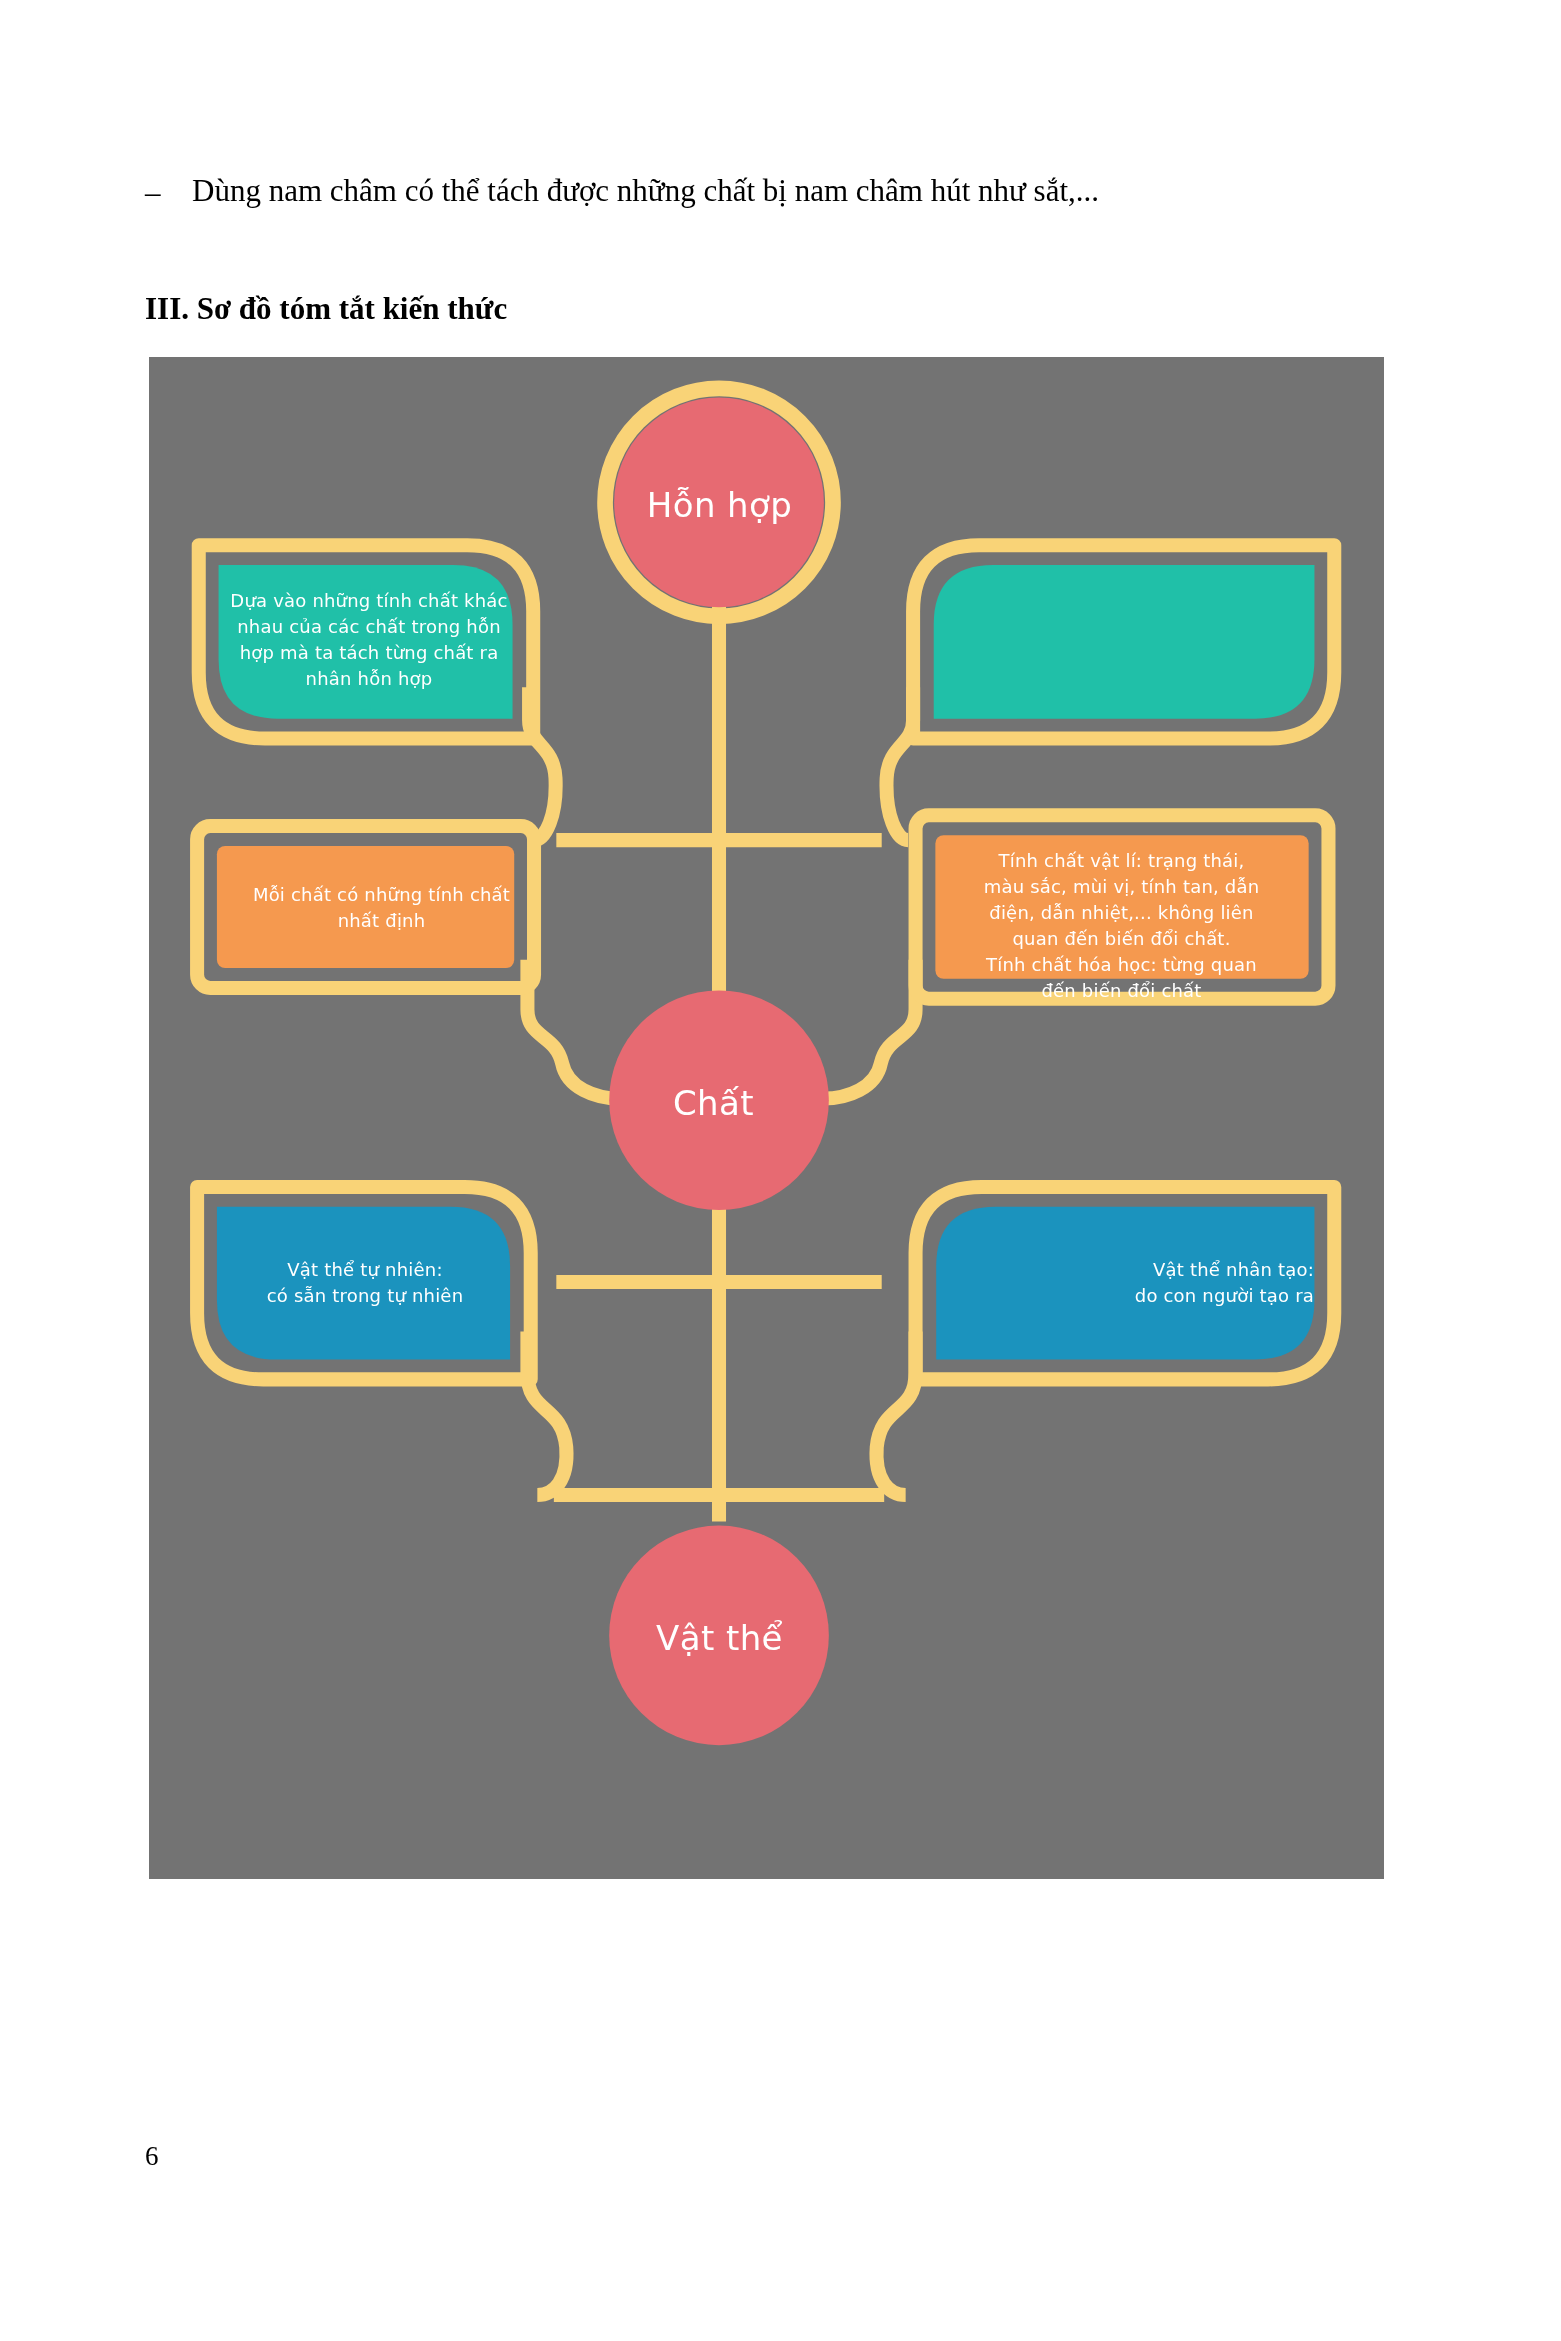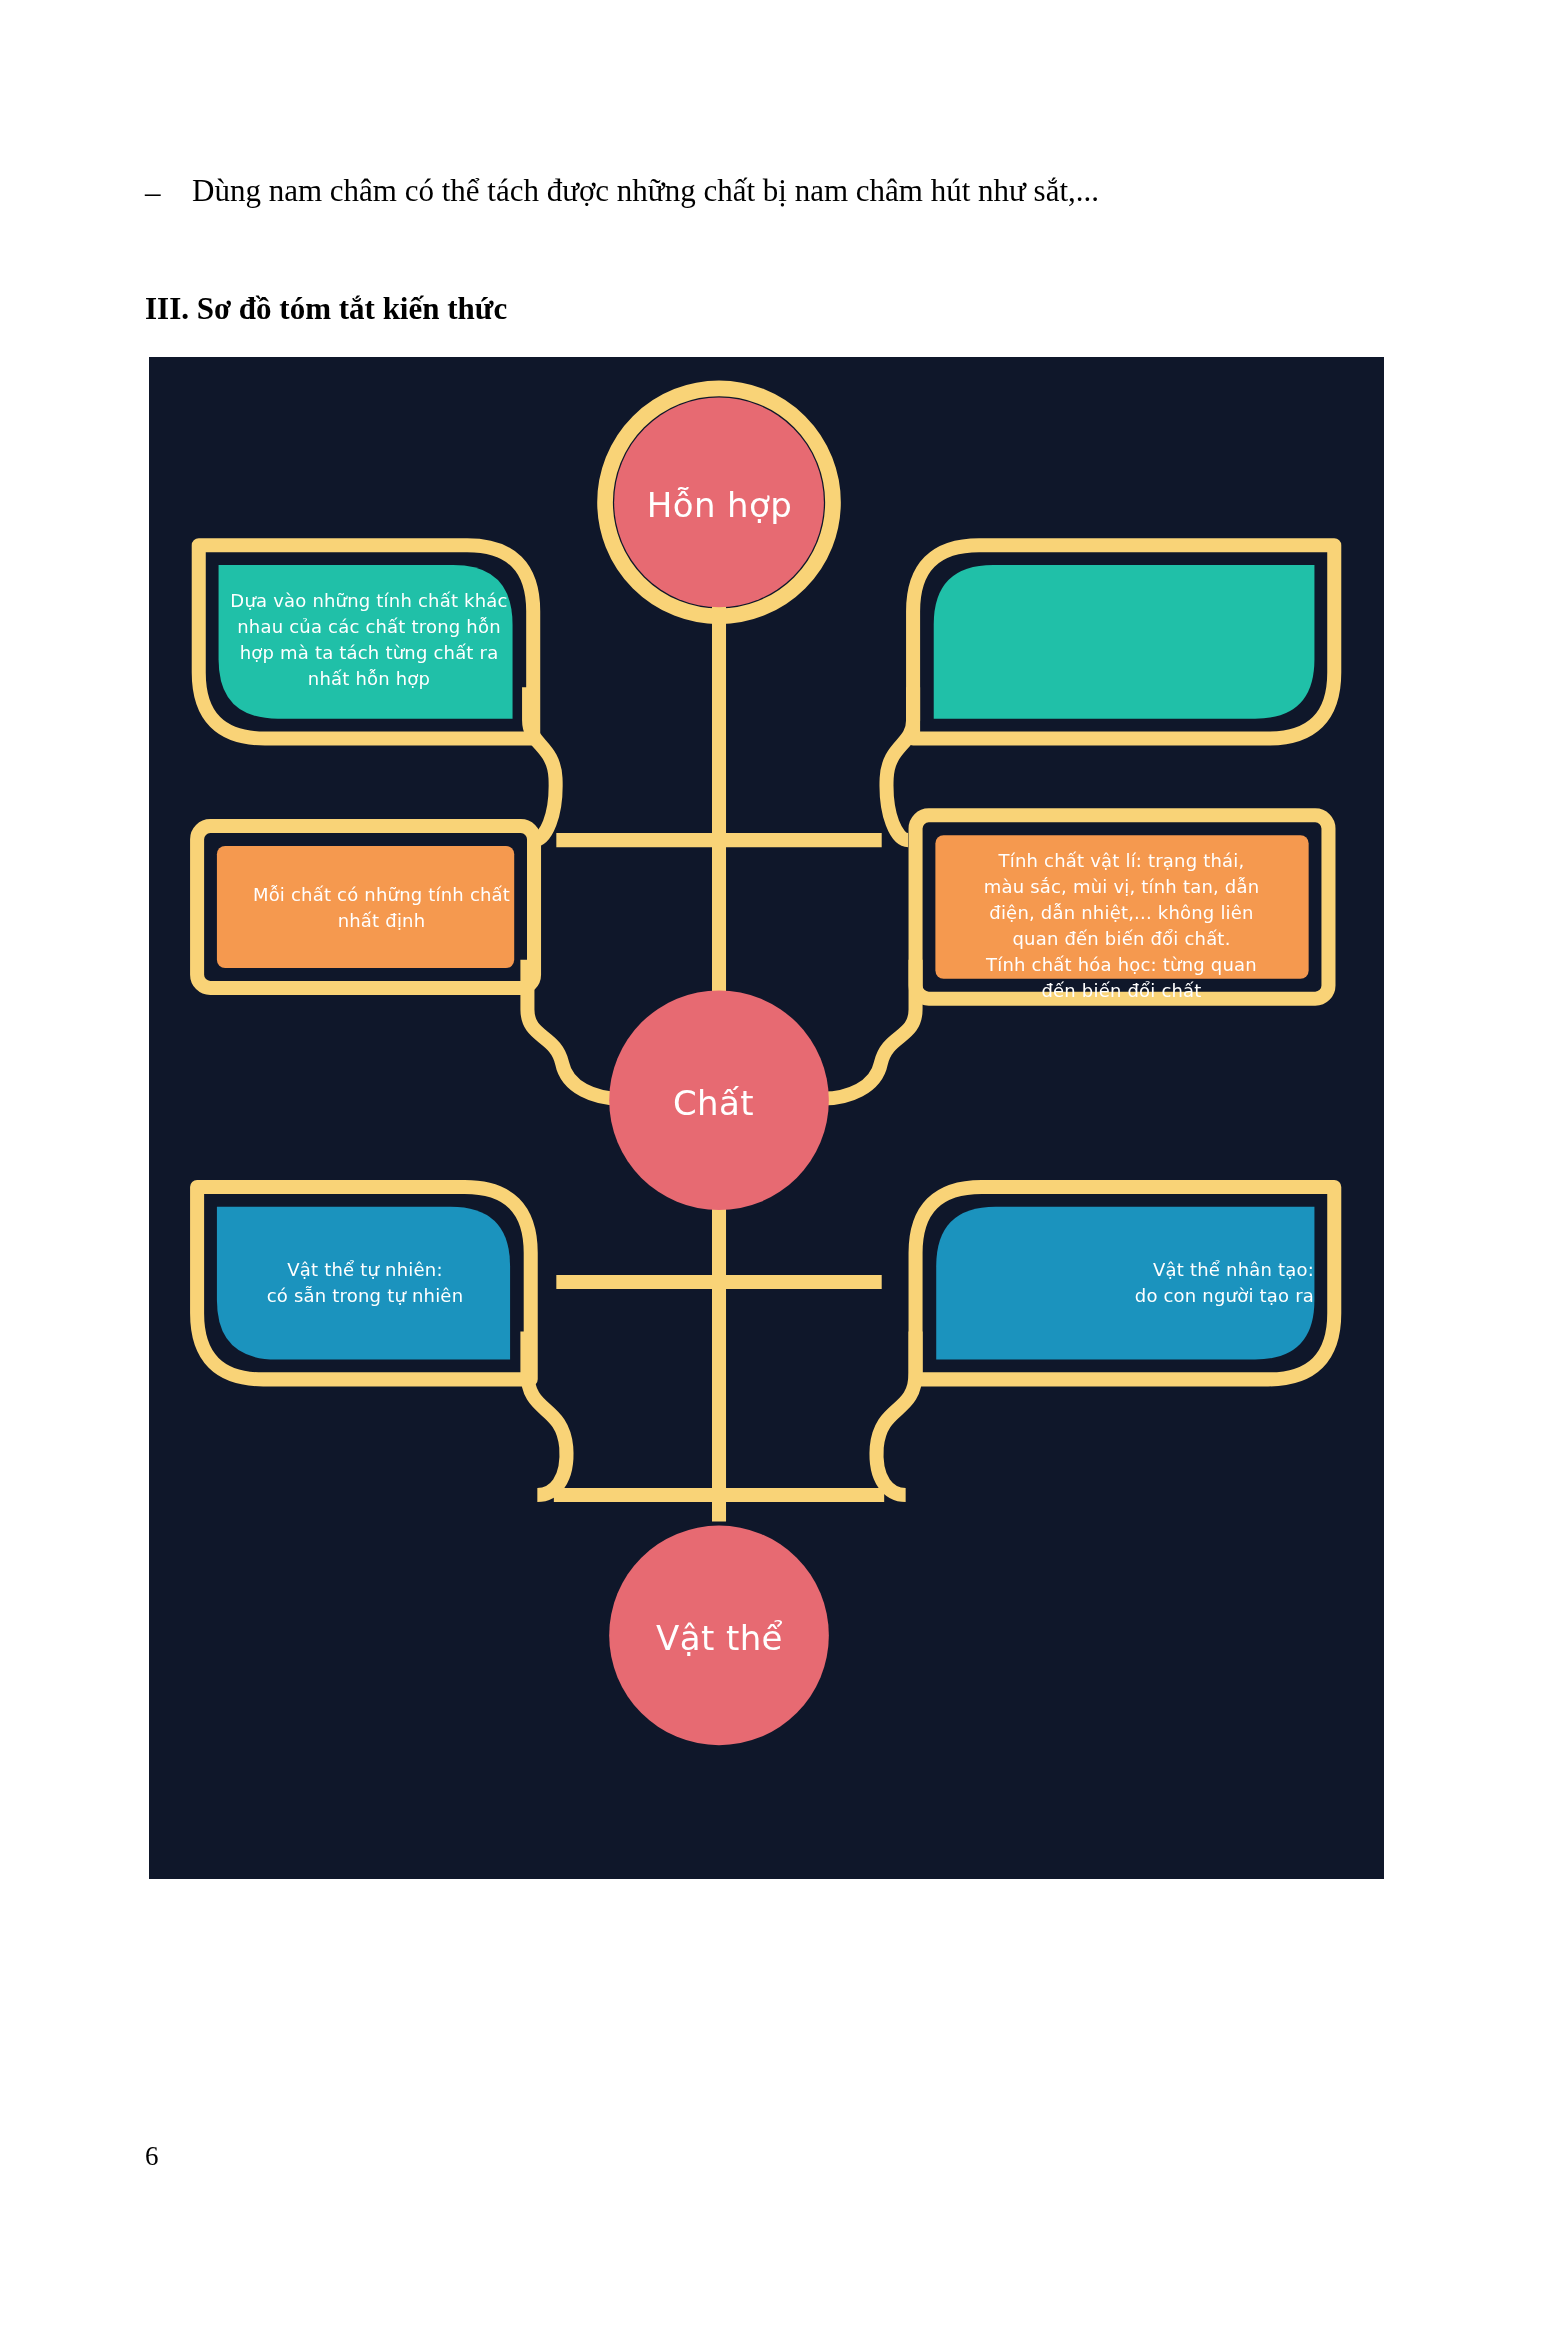--- a/index.html
+++ b/index.html
@@ -44,21 +44,21 @@
     font-size: 27px;
   }
 
   
   #figure {
     position: absolute;
     left: 149px;
     top: 357px;
     width: 1235px;
     height: 1522px;
-    background: #0f172a;
+    background: #737373;
     overflow: hidden;
   }
   #figure-svg {
     position: absolute;
     left: 0;
     top: 0;
     width: 1235px;
     height: 1522px;
   }
 
@@ -162,21 +162,21 @@
   <div class="node-label circle-label" style="left:467px; top:131px; width:207px;">Hỗn hợp</div>
 
   <div class="node-label circle-label" style="left:461px; top:729px; width:207px;">Chất</div>
 
   <div class="node-label circle-label" style="left:467px; top:1264px; width:207px;">Vật thể</div>
 
   <div class="node-label box-label" style="left:69px; top:231px; width:302px;">
     <div>Dựa vào những tính chất khác</div>
     <div>nhau của các chất trong hỗn</div>
     <div>hợp mà ta tách từng chất ra</div>
-    <div>nhất hỗn hợp</div>
+    <div>nhân hỗn hợp</div>
   </div>
 
 
   <div class="node-label box-label" style="left:84px; top:525px; width:297px;">
     <div>Mỗi chất có những tính chất</div>
     <div>nhất định</div>
   </div>
 
   <div class="node-label box-label" style="left:786px; top:491px; width:373px;">
     <div>Tính chất vật lí: trạng thái,</div>

